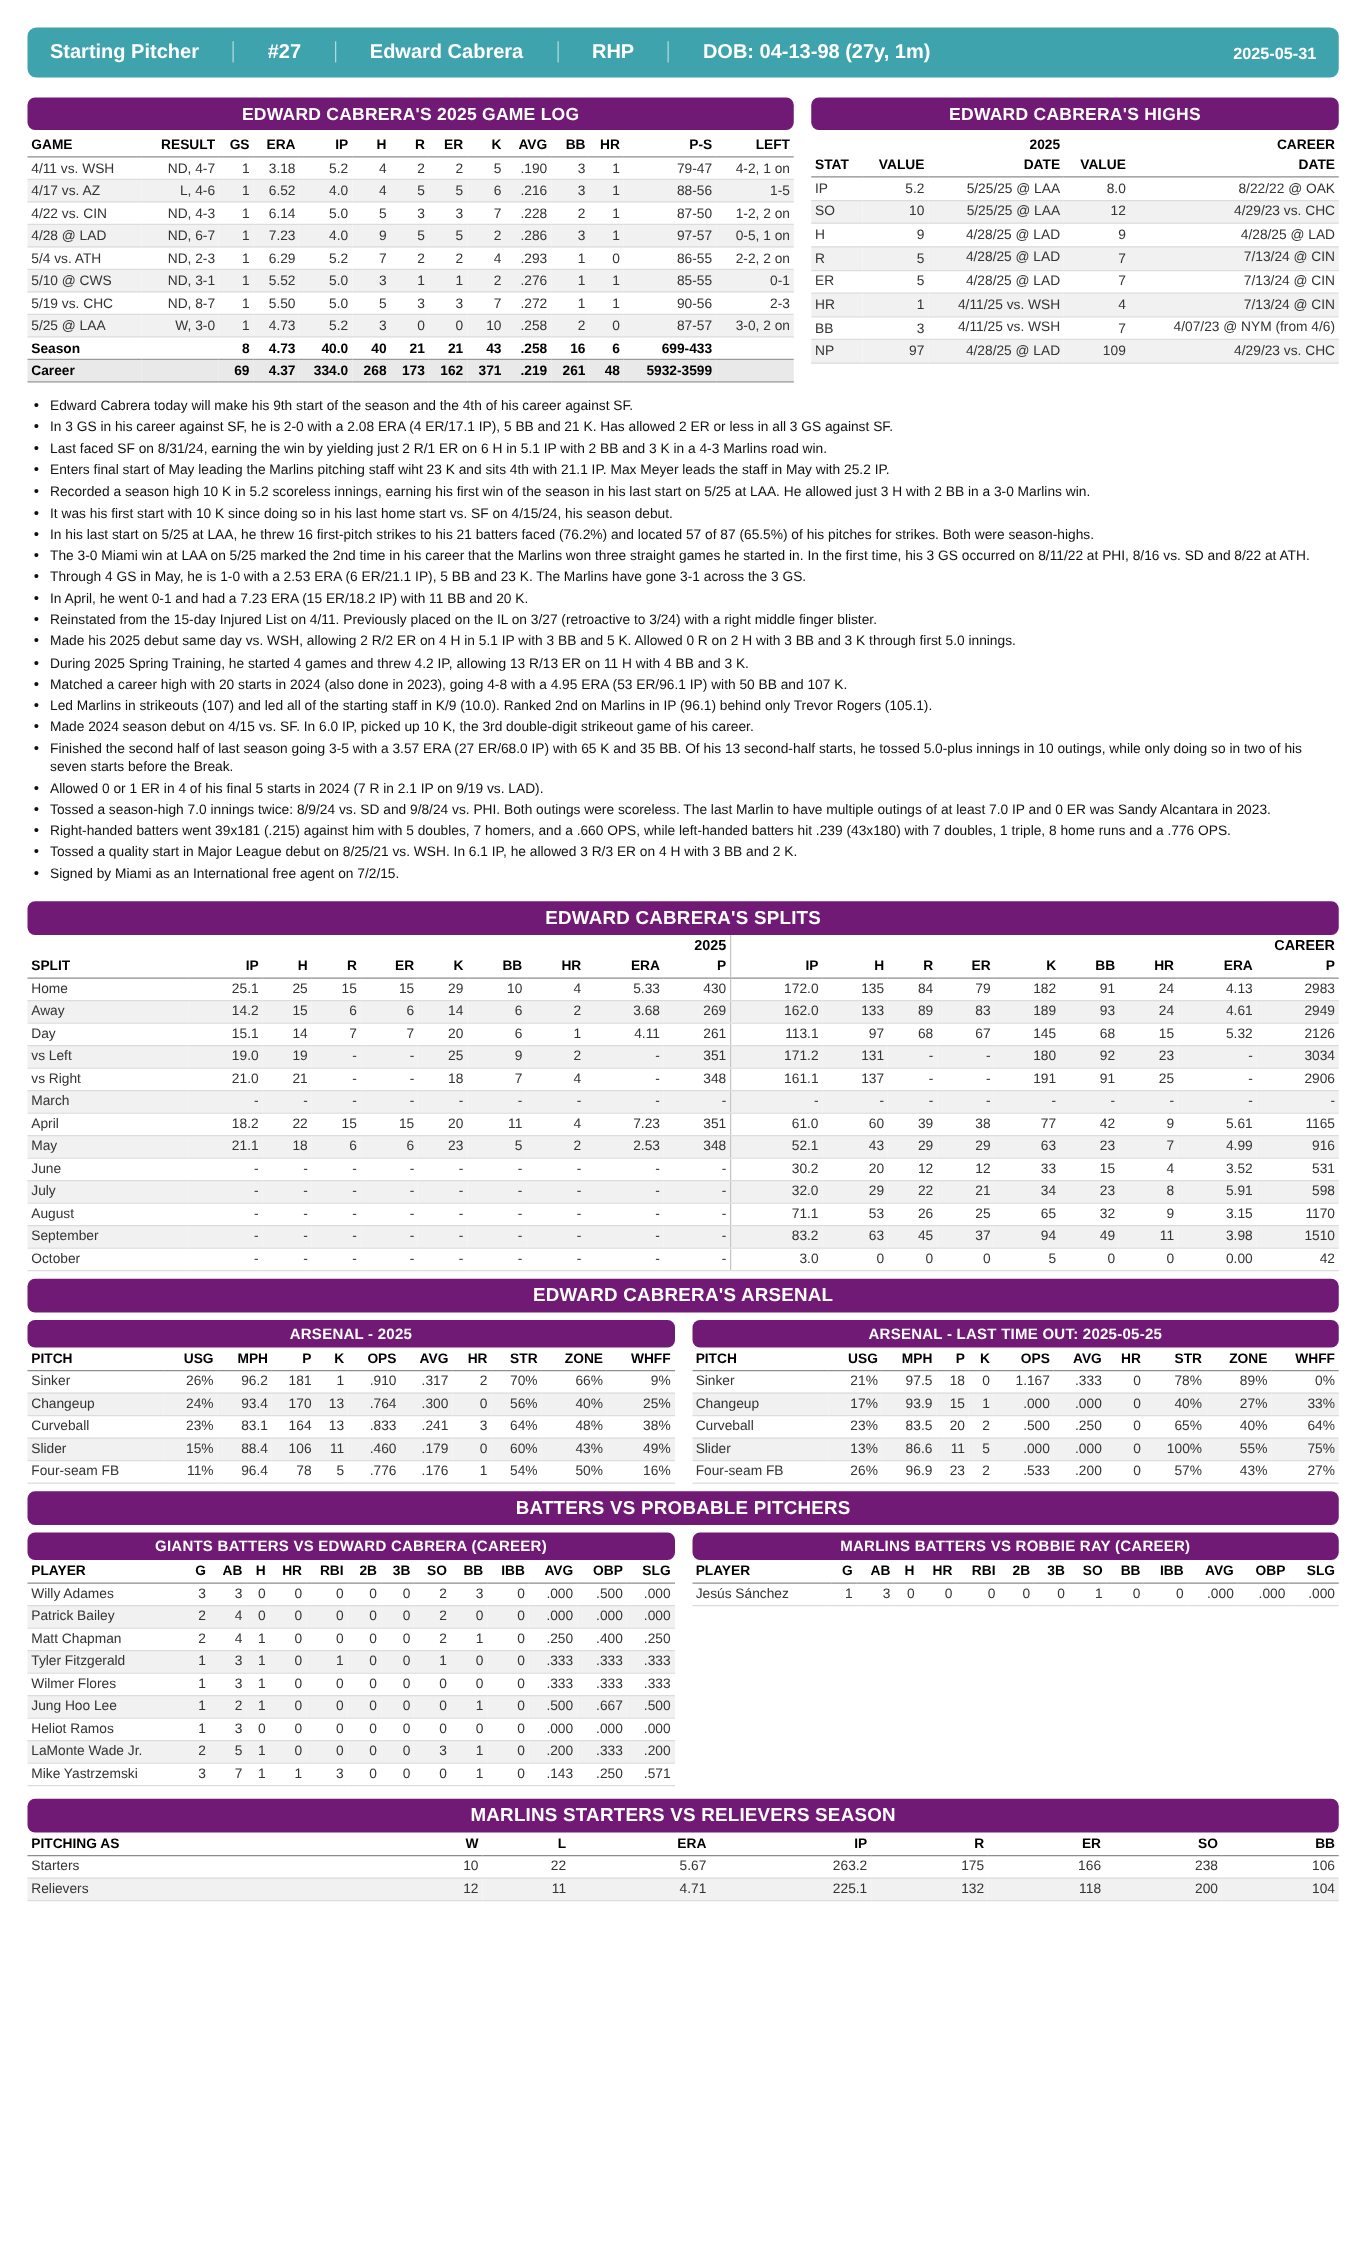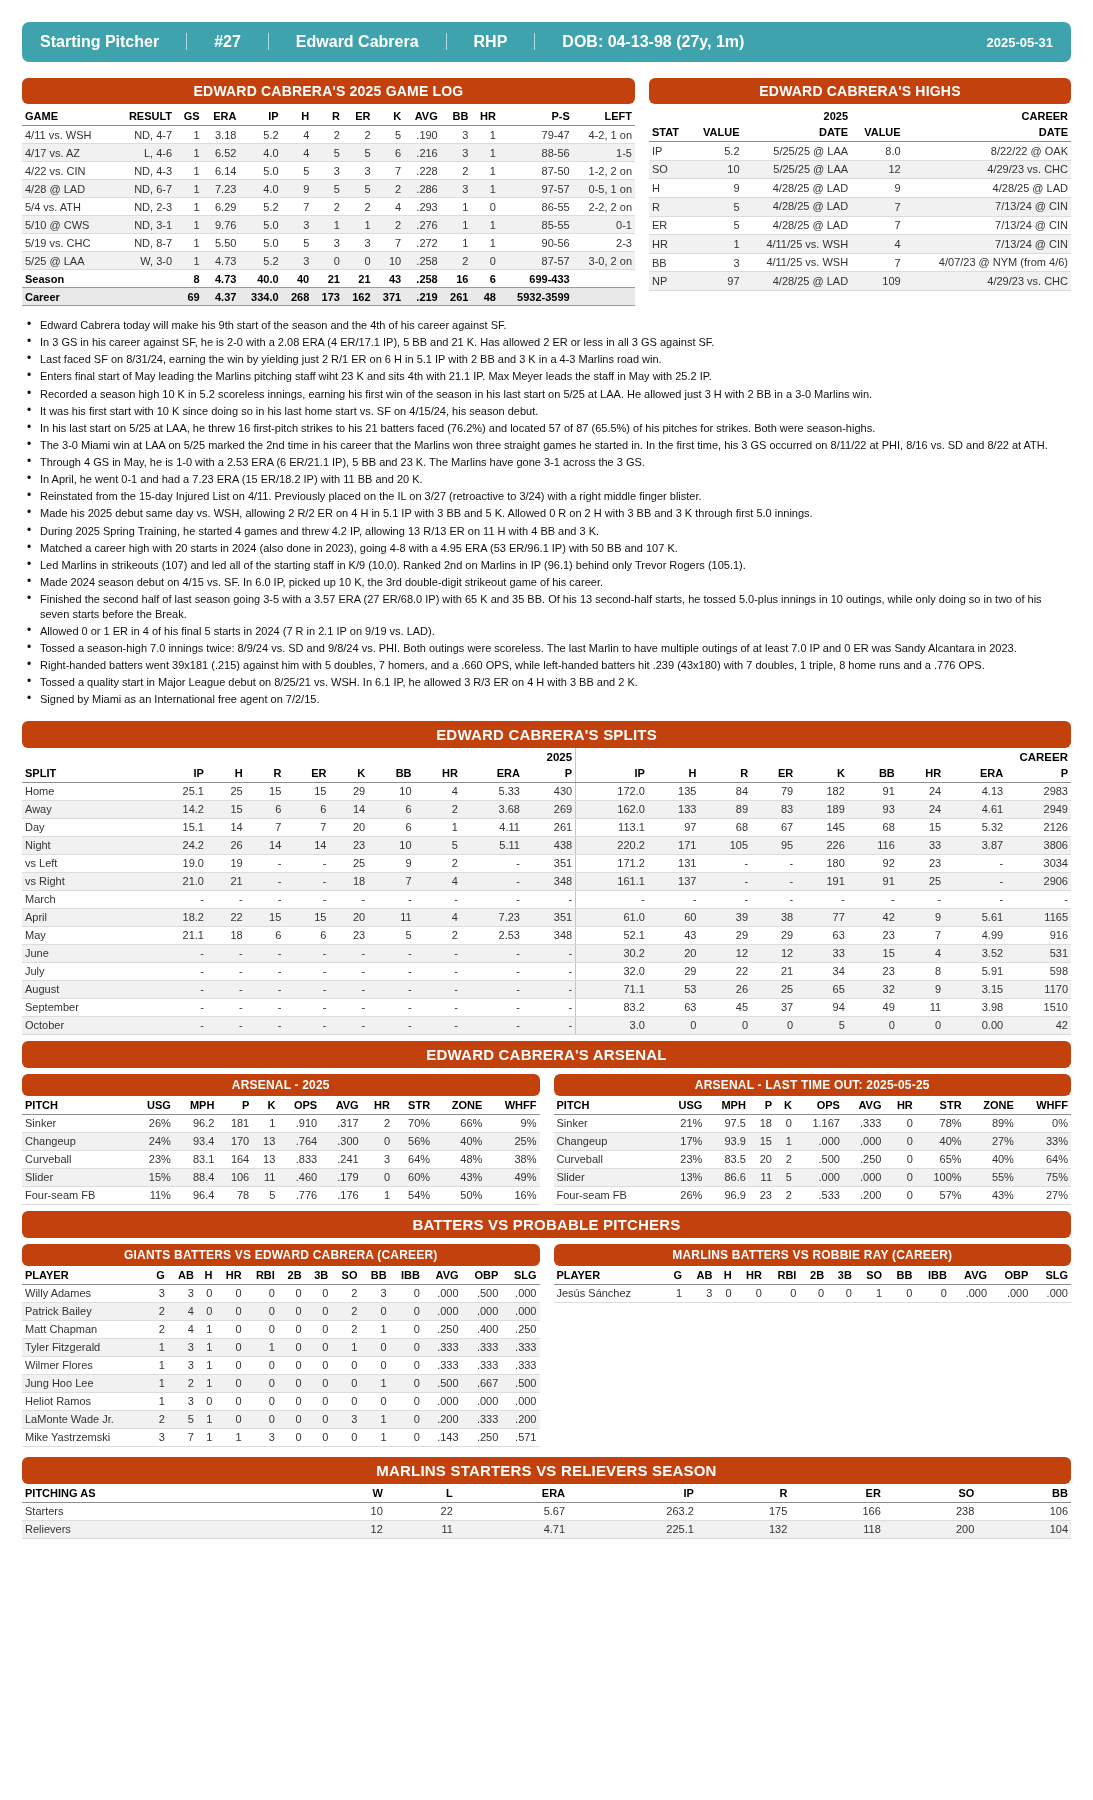--- a/index.html
+++ b/index.html
@@ -27,21 +27,21 @@
   .banner-left span.seg { padding: 0 11px; }
   .banner-left span.seg:first-child { padding-left: 0; }
   .banner-left span.sep {
     display: inline-block;
     width: 1px; height: 17px;
     background: rgba(255,255,255,0.6);
   }
   .banner-date { font-size: 13px; font-weight: bold; }
 
   .section-bar {
-    background: #c2410c;
+    background: #701a75;
     color: #fff;
     text-align: center;
     font-weight: bold;
     border-radius: 6px;
     padding: 5px 0;
     font-size: 14px;
     letter-spacing: .2px;
   }
   .section-bar.small { font-size: 12px; padding: 4px 0; }
   .section-bar.wide { font-size: 15px; }
@@ -223,21 +223,21 @@
               <td class="num">.293</td>
               <td class="num">1</td>
               <td class="num">0</td>
               <td class="num">86-55</td>
               <td class="num">2-2, 2 on</td>
             </tr>
             <tr>
               <td class="lft">5/10 @ CWS</td>
               <td class="num">ND, 3-1</td>
               <td class="num">1</td>
-              <td class="num">9.76</td>
+              <td class="num">5.52</td>
               <td class="num">5.0</td>
               <td class="num">3</td>
               <td class="num">1</td>
               <td class="num">1</td>
               <td class="num">2</td>
               <td class="num">.276</td>
               <td class="num">1</td>
               <td class="num">1</td>
               <td class="num">85-55</td>
               <td class="num">0-1</td>
@@ -506,41 +506,20 @@
         <td class="num">97</td>
         <td class="num">68</td>
         <td class="num">67</td>
         <td class="num">145</td>
         <td class="num">68</td>
         <td class="num">15</td>
         <td class="num">5.32</td>
         <td class="num">2126</td>
       </tr>
       <tr>
-        <td class="lft">Night</td>
-        <td class="num">24.2</td>
-        <td class="num">26</td>
-        <td class="num">14</td>
-        <td class="num">14</td>
-        <td class="num">23</td>
-        <td class="num">10</td>
-        <td class="num">5</td>
-        <td class="num">5.11</td>
-        <td class="num">438</td>
-        <td class="num sep-l">220.2</td>
-        <td class="num">171</td>
-        <td class="num">105</td>
-        <td class="num">95</td>
-        <td class="num">226</td>
-        <td class="num">116</td>
-        <td class="num">33</td>
-        <td class="num">3.87</td>
-        <td class="num">3806</td>
-      </tr>
-      <tr>
         <td class="lft">vs Left</td>
         <td class="num">19.0</td>
         <td class="num">19</td>
         <td class="num">-</td>
         <td class="num">-</td>
         <td class="num">25</td>
         <td class="num">9</td>
         <td class="num">2</td>
         <td class="num">-</td>
         <td class="num">351</td>

